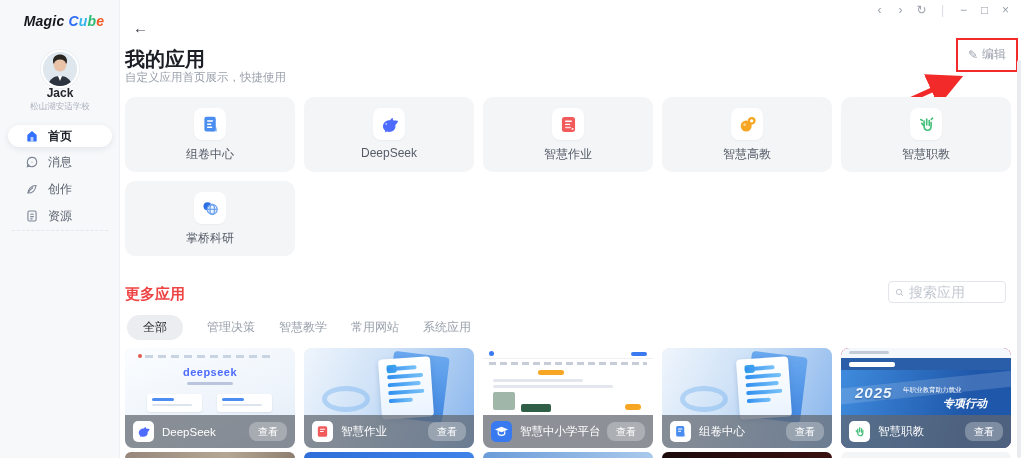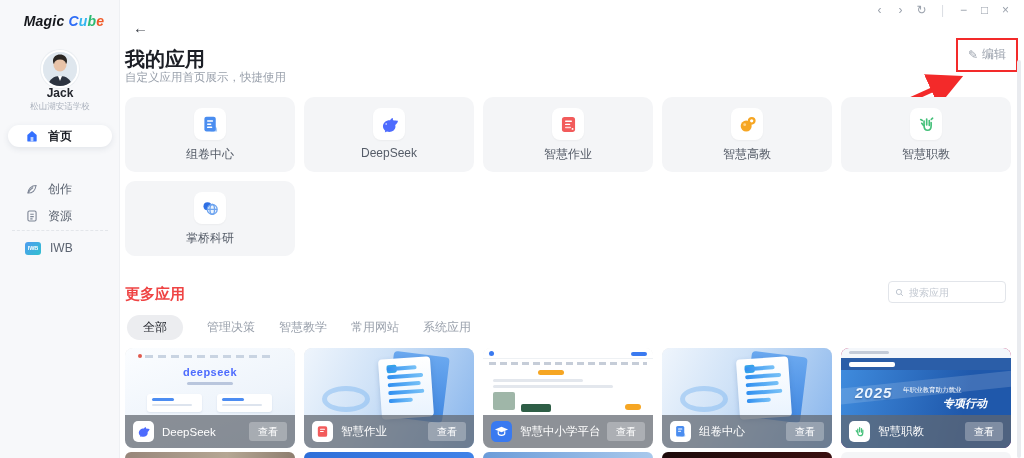--- a/index.html
+++ b/index.html
@@ -34,32 +34,32 @@
   .anno-arrow { position:absolute; left:884px; top:68px; }
 
   
   .ma-card { position:absolute; width:170px; height:75px; background:#f4f5f7; border-radius:10px; cursor:pointer; display:flex; flex-direction:column; align-items:center; }
   .ma-icon { margin-top:11px; width:32px; height:32px; background:#fff; border-radius:8px; display:flex; align-items:center; justify-content:center; box-shadow:0 1px 2px rgba(0,0,0,.04); }
   .ma-label { margin-top:6px; font-size:12px; color:#555c68; }
 
   
   .more-title { position:absolute; left:125px; top:285px; font-size:15px; font-weight:bold; color:#ef4444; }
   .search-box { position:absolute; left:888px; top:281px; width:118px; height:22px; border:1px solid #e2e5ea; border-radius:4px; background:#fff; display:flex; align-items:center; padding:0 6px; }
-  .search-box input { border:0; outline:0; width:90px; font-size:10px; color:#3a3f48; margin-left:5px; background:transparent; font-family:"Liberation Sans",sans-serif; }
+  .search-box input { border:0; outline:0; width:90px; font-size:14px; color:#3a3f48; margin-left:5px; background:transparent; font-family:"Liberation Sans",sans-serif; }
   .search-box input::placeholder { color:#c2c8d1; }
   .tabs { position:absolute; left:127px; top:315px; display:flex; align-items:center; gap:24px; }
   .tab { font-size:12px; color:#9aa1ac; cursor:pointer; padding:4px 0; }
   .tab.active { background:#ecedf0; color:#24272e; border-radius:13px; padding:4px 16px; }
 
   
   .bc { position:absolute; top:348px; width:170px; height:100px; border-radius:8px; overflow:hidden; cursor:pointer; background:#eee; box-shadow:0 0 0 1px rgba(0,0,0,.03) inset; }
   .bc-footer { position:absolute; left:0; bottom:0; width:100%; height:33px; background:rgba(97,102,111,.72); display:flex; align-items:center; padding:0 8px; }
   .bc-ic { width:21px; height:21px; background:#fff; border-radius:5px; display:flex; align-items:center; justify-content:center; flex:0 0 auto; }
   .bc-name { margin-left:8px; font-size:11.5px; color:#fff; white-space:nowrap; overflow:hidden; }
-  .bc-view { margin-left:auto; font-size:10px; color:#fff; background:rgba(255,255,255,.28); border-radius:3px; padding:2.5px 9px; cursor:pointer; flex:0 0 auto; }
+  .bc-view { margin-left:auto; font-size:10px; color:#fff; background:rgba(255,255,255,.28); border-radius:8px; padding:2.5px 9px; cursor:pointer; flex:0 0 auto; }
 
   
   .th { position:absolute; inset:0; }
   .th-ds { background:linear-gradient(160deg,#fbfdff 0%,#eef4fb 60%,#dfeaf6 100%); }
   .th-ds .nav { position:absolute; top:7px; left:20px; right:20px; height:3px; background:repeating-linear-gradient(90deg,#c9d4e2 0 8px,transparent 8px 13px); }
   .th-ds .navdot { position:absolute; top:6px; left:13px; width:4px; height:4px; border-radius:50%; background:#e05a4e; }
   .th-ds .word { position:absolute; top:18px; left:0; width:100%; text-align:center; font-size:11px; font-weight:bold; color:#4d6bfe; letter-spacing:.5px; }
   .th-ds .tag { position:absolute; top:34px; left:62px; width:46px; height:3px; border-radius:2px; background:#b9c6dd; }
   .th-ds .cardA,.th-ds .cardB { position:absolute; top:46px; width:55px; height:18px; background:#fff; border-radius:3px; box-shadow:0 1px 2px rgba(60,90,130,.12); }
   .th-ds .cardA{ left:22px; } .th-ds .cardB{ left:92px; }
@@ -131,20 +131,29 @@
     <div class="menu-item active" style="top:125px">
       <span class="mi-ic">
         <svg viewBox="0 0 24 24" width="14" height="14">
             <path fill="#3370ff" d="M4 10.2 12 3.5l8 6.7V20a1.6 1.6 0 0 1-1.6 1.6H5.6A1.6 1.6 0 0 1 4 20z"></path>
             <rect x="9.6" y="13.5" width="4.8" height="8" rx="1.2" fill="#bcd0ff"></rect>
           </svg>
       </span>
       <span class="mi-label">首页</span>
     </div>
 
+    <div class="menu-item" style="top:151px">
+      <span class="mi-ic">
+        <svg viewBox="0 0 24 24" width="14" height="14" fill="none" stroke="#7d8595" stroke-width="1.9">
+            <path d="M12 4a8 8 0 1 1-6.9 12L4 20l4-1.1A8 8 0 0 1 12 4z"></path>
+            <circle cx="12" cy="12" r="1" fill="#7d8595" stroke="none"></circle>
+          </svg>
+      </span>
+      <span class="mi-label">消息</span>
+    </div>
 
     <div class="menu-item" style="top:178px">
       <span class="mi-ic">
         <svg viewBox="0 0 24 24" width="14" height="14" fill="none" stroke="#7d8595" stroke-width="1.8">
             <path d="M5 19c.4-3.5 1.4-6.4 4-9 2.6-2.6 6.4-4 10-4-.6 3.6-2 7.4-4.6 10-2.6 2.6-5.9 3-9.4 3z"></path>
             <path d="M5 19c2.5-4.5 5.5-7.5 9-9.5"></path>
           </svg>
       </span>
       <span class="mi-label">创作</span>
     </div>
@@ -154,24 +163,20 @@
         <svg viewBox="0 0 24 24" width="14" height="14" fill="none" stroke="#7d8595" stroke-width="1.9">
             <rect x="5" y="3.5" width="14" height="17" rx="2.5"></rect>
             <path d="M9 9h6M9 13h6M9 17h4"></path>
           </svg>
       </span>
       <span class="mi-label">资源</span>
     </div>
 
     <div class="side-divider"></div>
 
-    <div class="menu-item" style="top:237px">
-      <span class="iwb-ic">IWB</span>
-      <span class="mi-label">IWB</span>
-    </div>
 
   </aside>
 
   <div class="winctrl">
     <span>‹</span>
     <span>›</span>
     <span>↻</span>
     <span class="sep">|</span>
     <span>−</span>
     <span>□</span>

